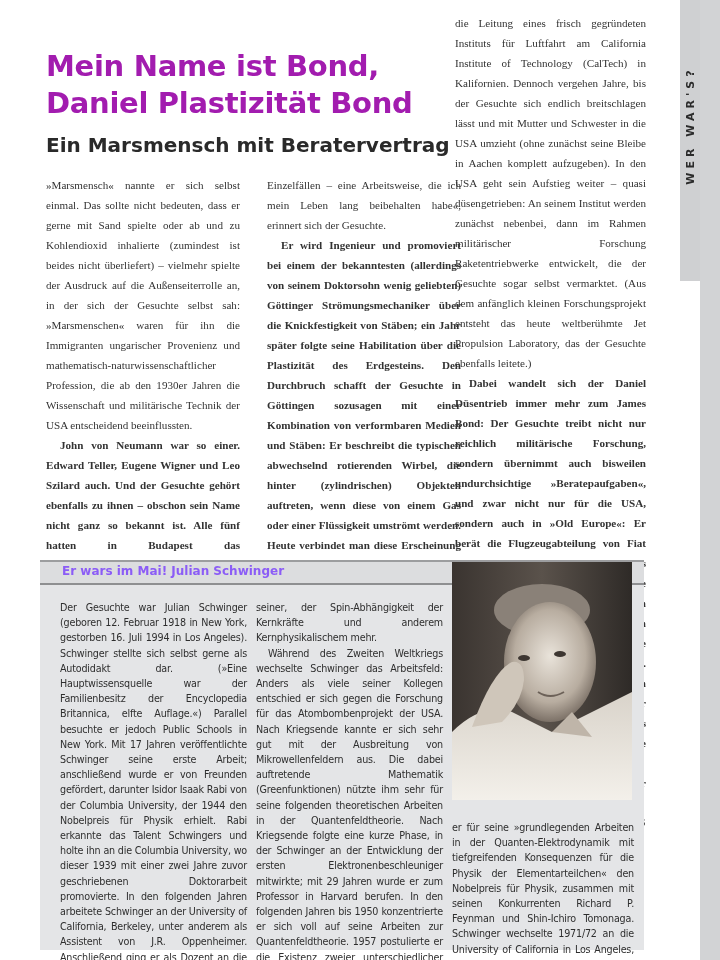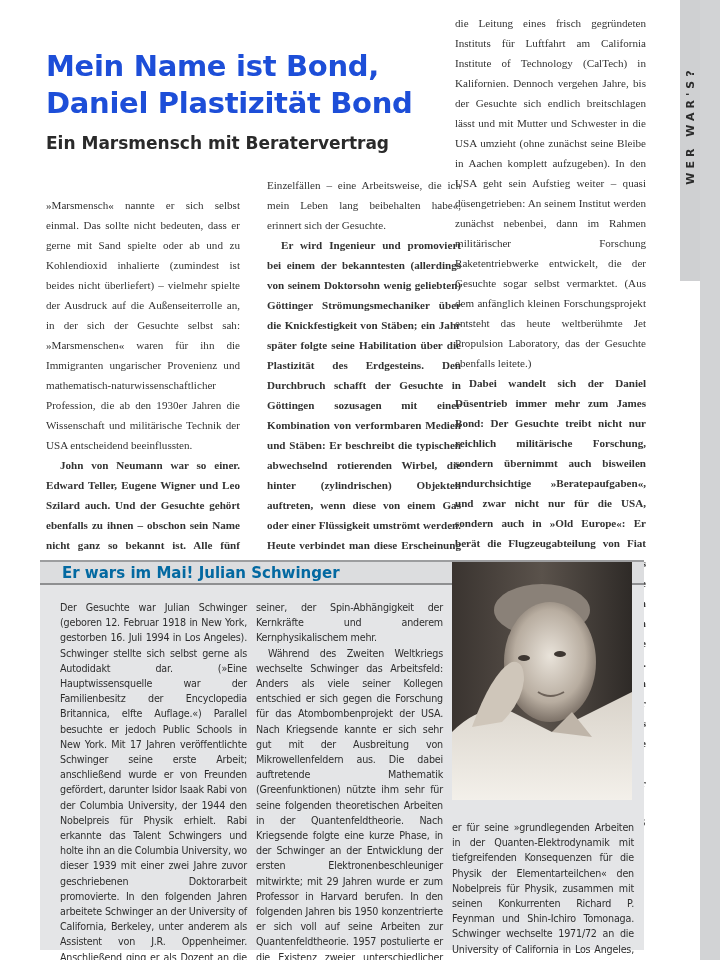--- a/index.html
+++ b/index.html
@@ -1,32 +1,32 @@
 <!DOCTYPE html>
 <html><head>
 <meta charset="utf-8">
 <style>
   html, body { margin:0; padding:0; }
   body { width:720px; height:960px; background:#ffffff; position:relative; overflow:hidden; font-family:"Liberation Serif", serif; color:#2a2a2a; }
   .right-strip { position:absolute; left:700px; top:0; width:20px; height:960px; background:#d2d3d5; }
   .side-tab { position:absolute; left:680px; top:0; width:20px; height:281px; background:#cfd0d2; }
   .side-tab-text { position:absolute; left:680px; top:0; width:20px; height:281px; display:flex; align-items:center; justify-content:center; }
   .side-tab-text span { display:block; transform:rotate(-90deg); white-space:nowrap; font-family:"DejaVu Sans", sans-serif; font-weight:bold; font-size:11px; letter-spacing:4px; color:#2b2b2b; margin-top:-30px; }
-  .title { position:absolute; left:46px; top:48px; font-family:"DejaVu Sans", sans-serif; font-weight:bold; font-size:29px; line-height:37px; color:#1d4ed8; letter-spacing:-0.3px; }
-  .subtitle { position:absolute; left:46px; top:133px; font-family:"DejaVu Sans", sans-serif; font-weight:bold; font-size:17px; color:#2a2a2a; }
+  .title { position:absolute; left:46px; top:48px; font-family:"DejaVu Sans", sans-serif; font-weight:bold; font-size:29px; line-height:37px; color:#a21caf; letter-spacing:-0.3px; }
+  .subtitle { position:absolute; left:46px; top:133px; font-family:"DejaVu Sans", sans-serif; font-weight:bold; font-size:20px; color:#2a2a2a; }
   .col { position:absolute; font-size:11.1px; line-height:20px; text-align:justify; hyphens:manual; color:#333; }
   .col p { margin:0; text-indent:0; }
   .col p.ind { text-indent:14px;font-weight:bold; }
-  .col1 { left:46px; top:175px; width:194px;margin-top:20px; }
+  .col1 { left:46px; top:175px; width:194px; }
   .col2 { left:251px; top:175px; width:194px;margin-left:16px; }
   .col3 { left:455px; top:13px; width:191px; }
   .author { display:inline-block; float:right; font-family:"DejaVu Sans", sans-serif; font-size:9.5px; letter-spacing:0.5px; }
   .box { position:absolute; left:40px; top:560px; width:604px; height:390px; background:#e4e5e7; }
   .box-header { position:absolute; left:40px; top:560px; width:604px; height:25px; background:#dcdddf; border-top:2px solid #9c9d9f; border-bottom:2px solid #8e8f91; box-sizing:border-box; }
-  .box-title { position:absolute; left:62px; top:564px; font-family:"DejaVu Sans", sans-serif; font-weight:bold; font-size:15px; color:#0369a1; }
+  .box-title { position:absolute; left:62px; top:564px; font-family:"DejaVu Sans", sans-serif; font-weight:bold; font-size:12px; color:#8b5cf6; }
   .photo { position:absolute; left:452px; top:562px; width:180px; height:238px; overflow:hidden; }
   .bcol { position:absolute; font-family:"DejaVu Sans", sans-serif; font-size:9.6px; line-height:15.2px; text-align:justify; color:#2e2e2e; letter-spacing:-0.2px; }
   .bcol p { margin:0; }
   .bcol p.ind { text-indent:12px; }
   .bcol1 { left:60px; top:600px; width:187px; }
   .bcol2 { left:256px; top:600px; width:187px; }
   .bcol3 { left:452px; top:820px; width:182px; }
   .sig { float:right; }
 </style>
 </head>

